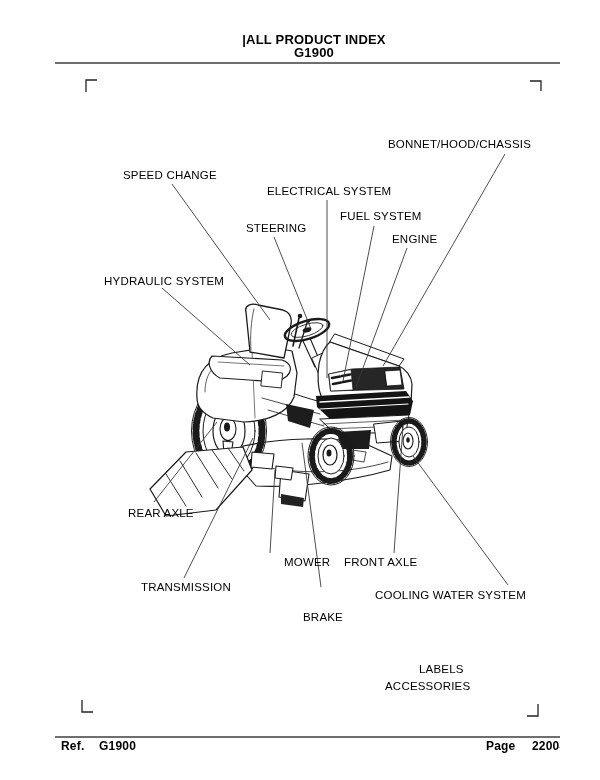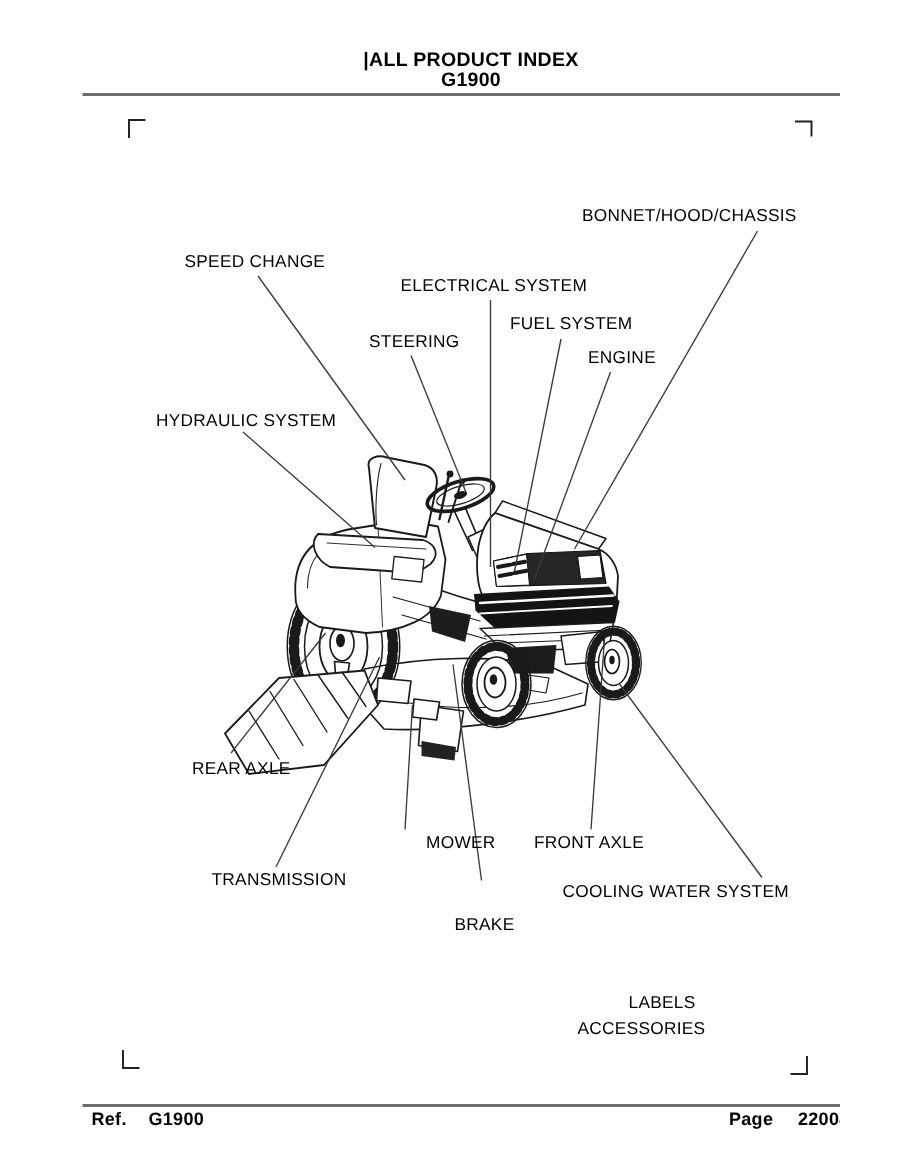--- a/index.html
+++ b/index.html
@@ -147,21 +147,21 @@
       <div class="callout" style="left: 104px; top: 276px;">HYDRAULIC SYSTEM</div>
       <div class="callout" style="left: 246px; top: 223px;">STEERING</div>
       <div class="callout" style="left: 267px; top: 186px;">ELECTRICAL SYSTEM</div>
       <div class="callout" style="left: 340px; top: 211px;">FUEL SYSTEM</div>
       <div class="callout" style="left: 392px; top: 234px;">ENGINE</div>
       <div class="callout" style="left: 388px; top: 139px;">BONNET/HOOD/CHASSIS</div>
       <div class="callout" style="left: 116px; top: 508px; padding-left: 12px;">REAR AXLE</div>
       <div class="callout" style="left: 141px; top: 582px;">TRANSMISSION</div>
       <div class="callout" style="left: 248px; top: 557px; padding-left: 36px;">MOWER</div>
       <div class="callout" style="left: 303px; top: 612px;">BRAKE</div>
-      <div class="callout" style="left: 356px; top: 557px; text-align: right;">FRONT AXLE</div>
+      <div class="callout" style="left: 344px; top: 557px; text-align: right;">FRONT AXLE</div>
       <div class="callout" style="left: 375px; top: 590px;">COOLING WATER SYSTEM</div>
       <div class="callout" style="left: 385px; top: 664px; margin-left: 34px;">LABELS</div>
       <div class="callout" style="left: 385px; top: 681px;">ACCESSORIES</div>
     </div>
 
   <div class="rule" style="left:55px;top:736px;width:518px"></div>
   <div class="ftr" style="left:61px">Ref.</div>
   <div class="ftr" style="left:99px">G1900</div>
   <div class="ftr" style="left:486px">Page</div>
   <div class="ftr" style="left:532px">22004</div>

